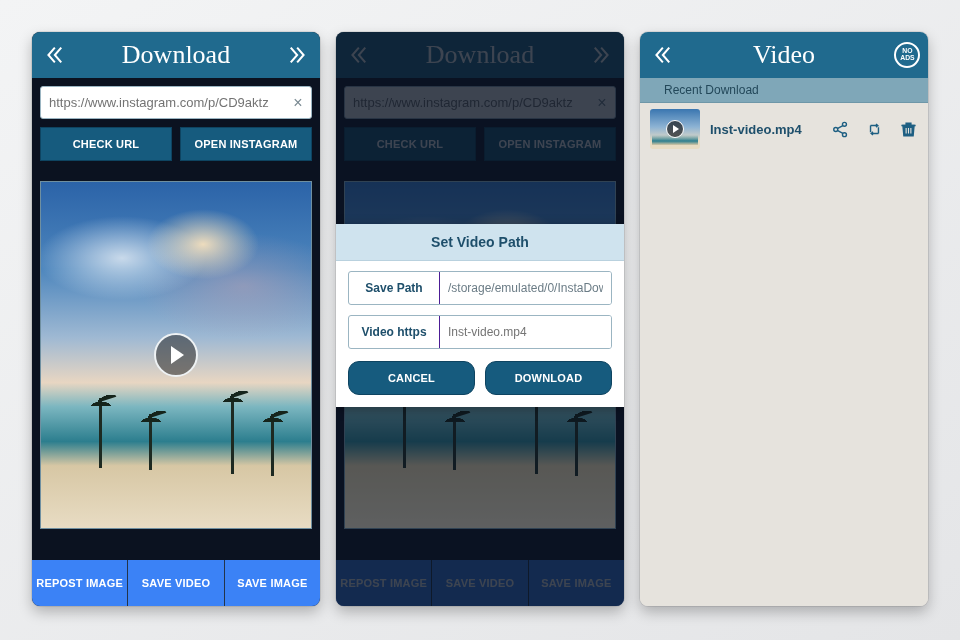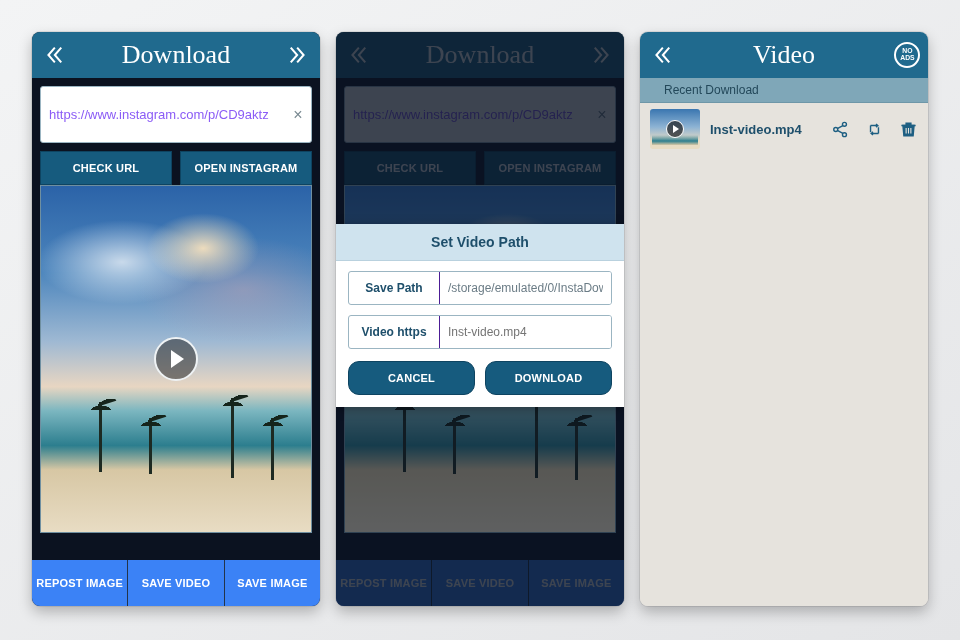--- a/index.html
+++ b/index.html
@@ -48,28 +48,28 @@
   .chev svg { width:22px; height:22px; stroke:#fff; stroke-width:2.2; fill:none; }
   .noads {
     width:26px; height:26px; border:2px solid #fff; border-radius:50%;
     display:flex; align-items:center; justify-content:center;
     font-size:8px; font-weight:700; line-height:1; color:#fff; text-align:center;
   }
   .url-row {
     display:flex; margin:8px; background:#fff; border:1px solid #9bb5c2; border-radius:3px;
   }
   .url-row input {
-    flex:1; border:none; padding:20px 8px; font-size:13px; color:#8b5cf6; outline:none;
+    flex:1; border:none; padding:8px 8px; font-size:13px; color:#737373; outline:none;
     background:transparent;
   }
   .url-row .clear {
     width:26px; display:flex; align-items:center; justify-content:center;
     color:#7a8a92; cursor:pointer; font-size:16px;
   }
-  .btn-row { display:flex; gap:8px; padding:0 8px 0; }
+  .btn-row { display:flex; gap:8px; padding:0 8px 20px; }
   .btn {
     flex:1; background:#165b7e; color:#fff; border:1px solid #0e4461;
     font-size:11px; font-weight:700; padding:10px 0; text-align:center;
     cursor:pointer; letter-spacing:.2px;
   }
   .preview {
     margin:0 8px 0; border:1px solid #6f8fa0; flex:0 0 auto;
     height:348px; position:relative; overflow:hidden;
   }
   .sky {

